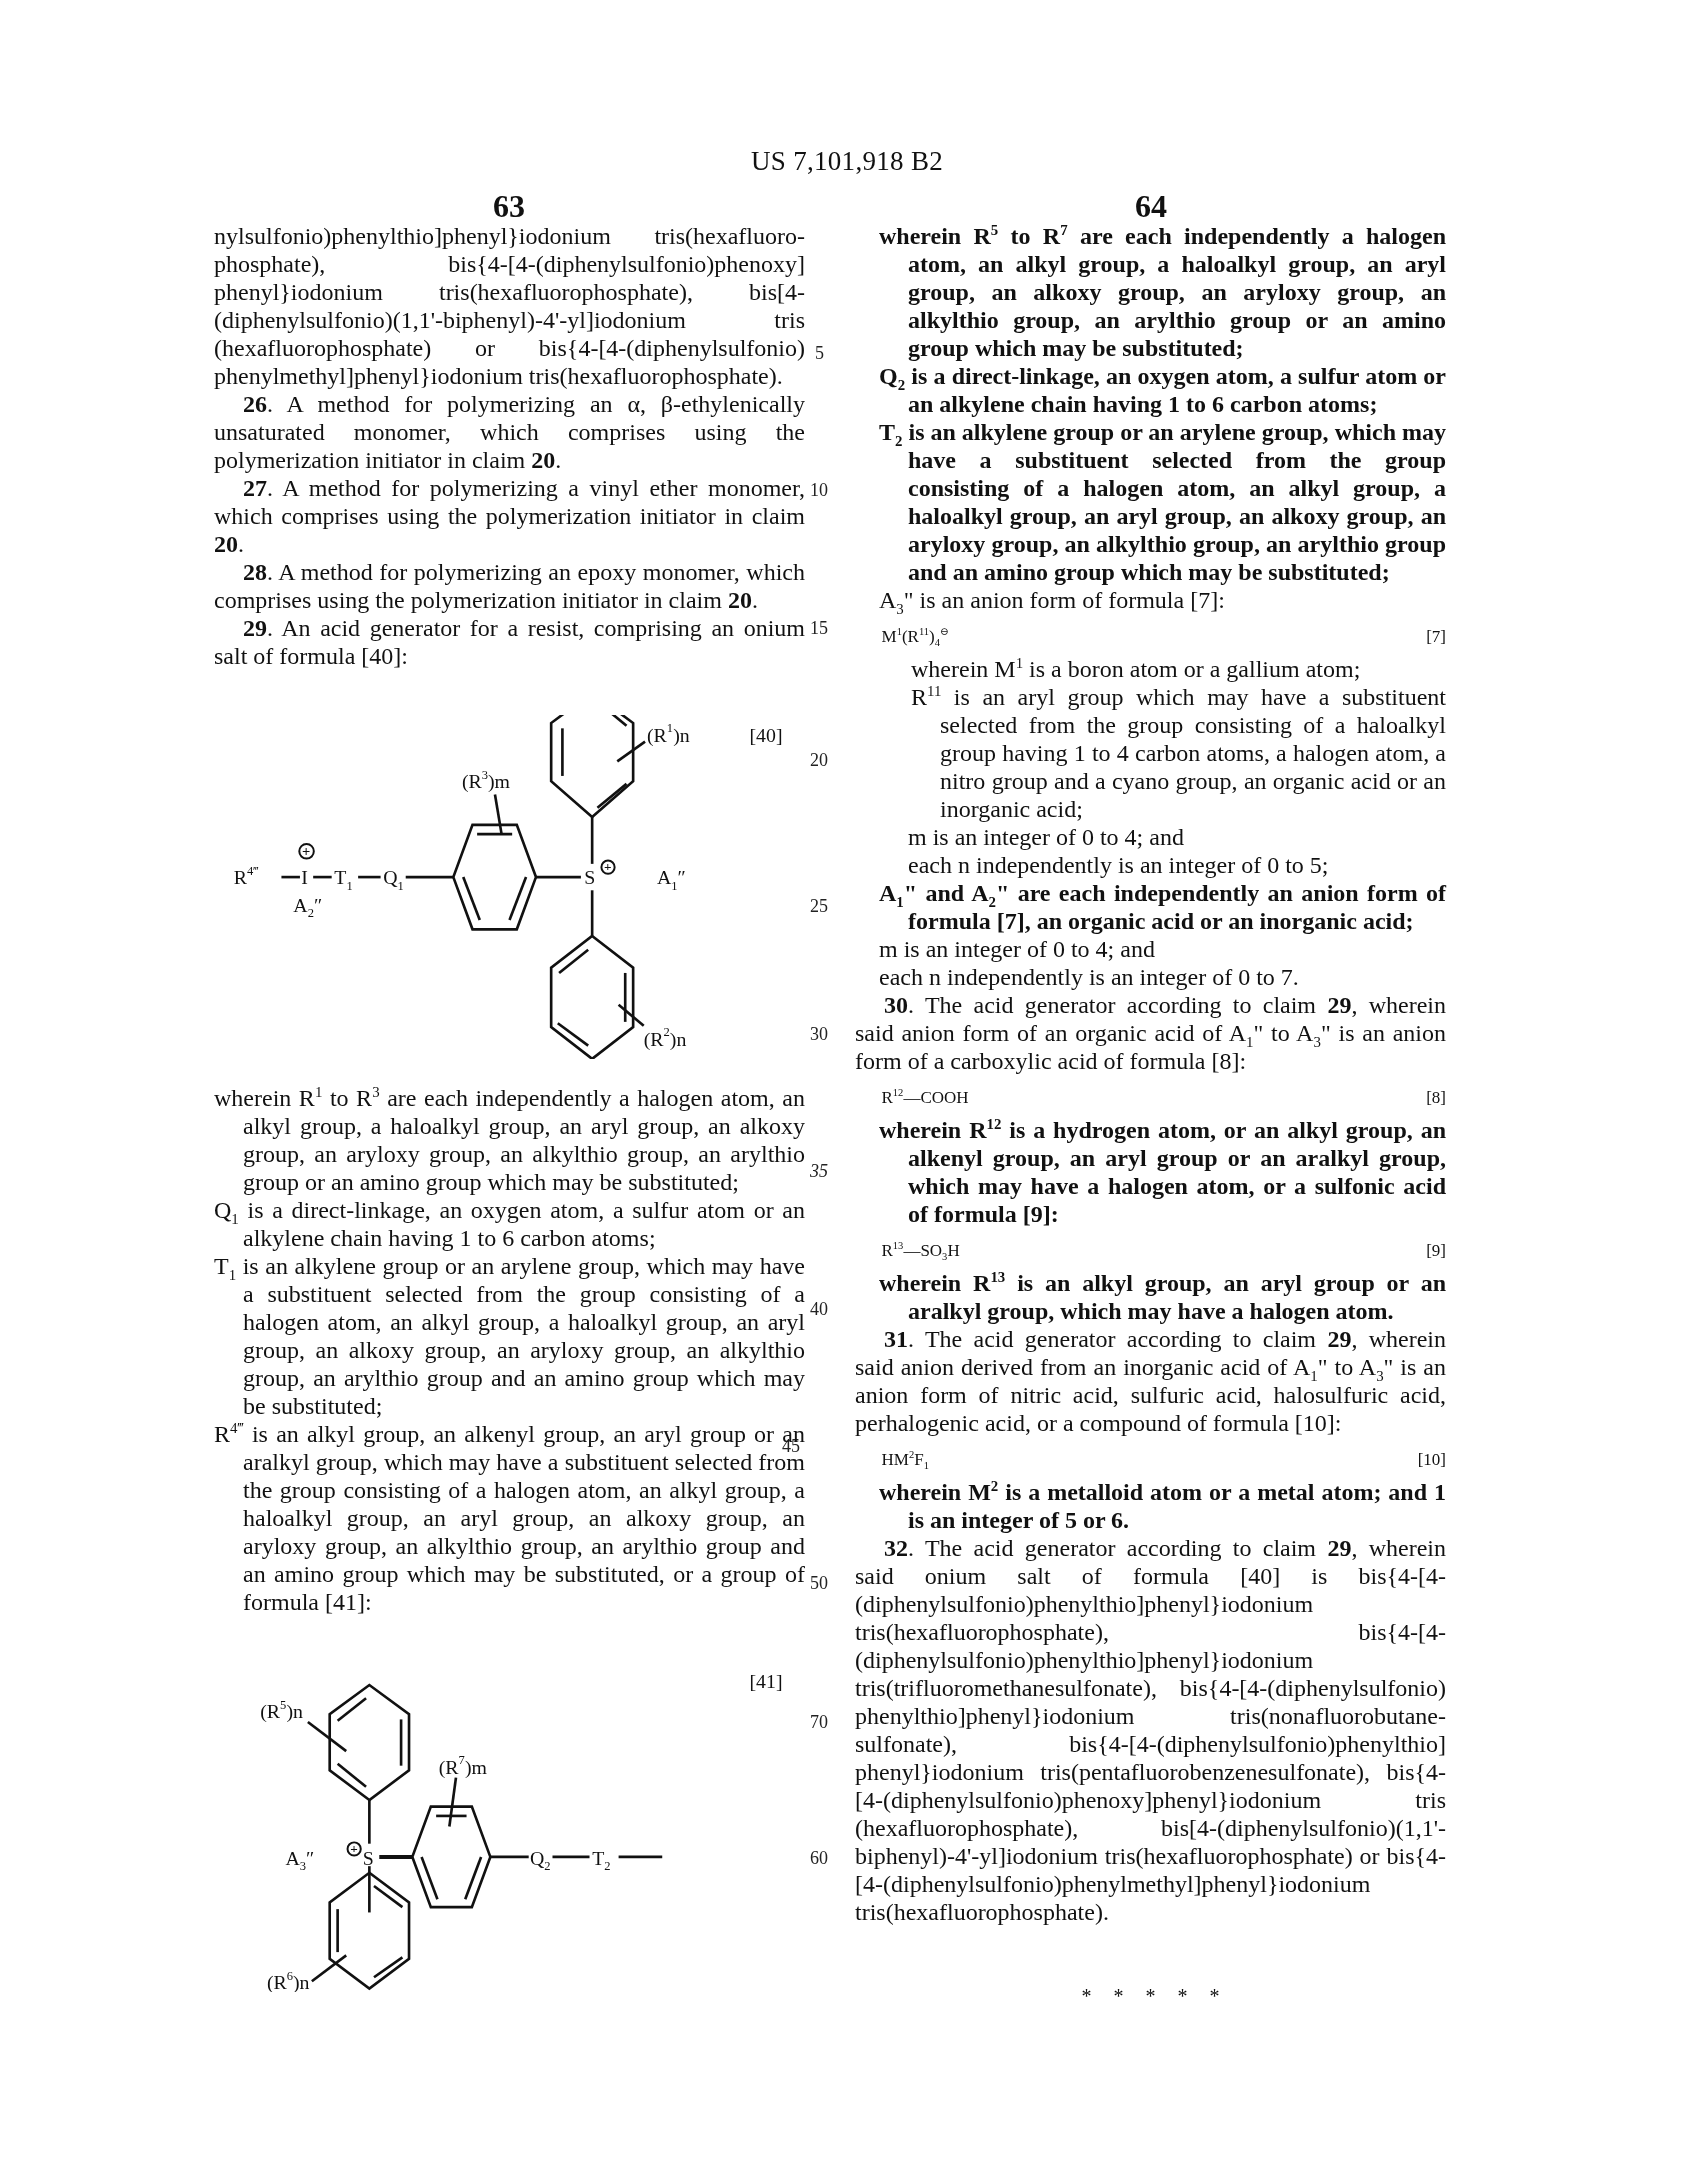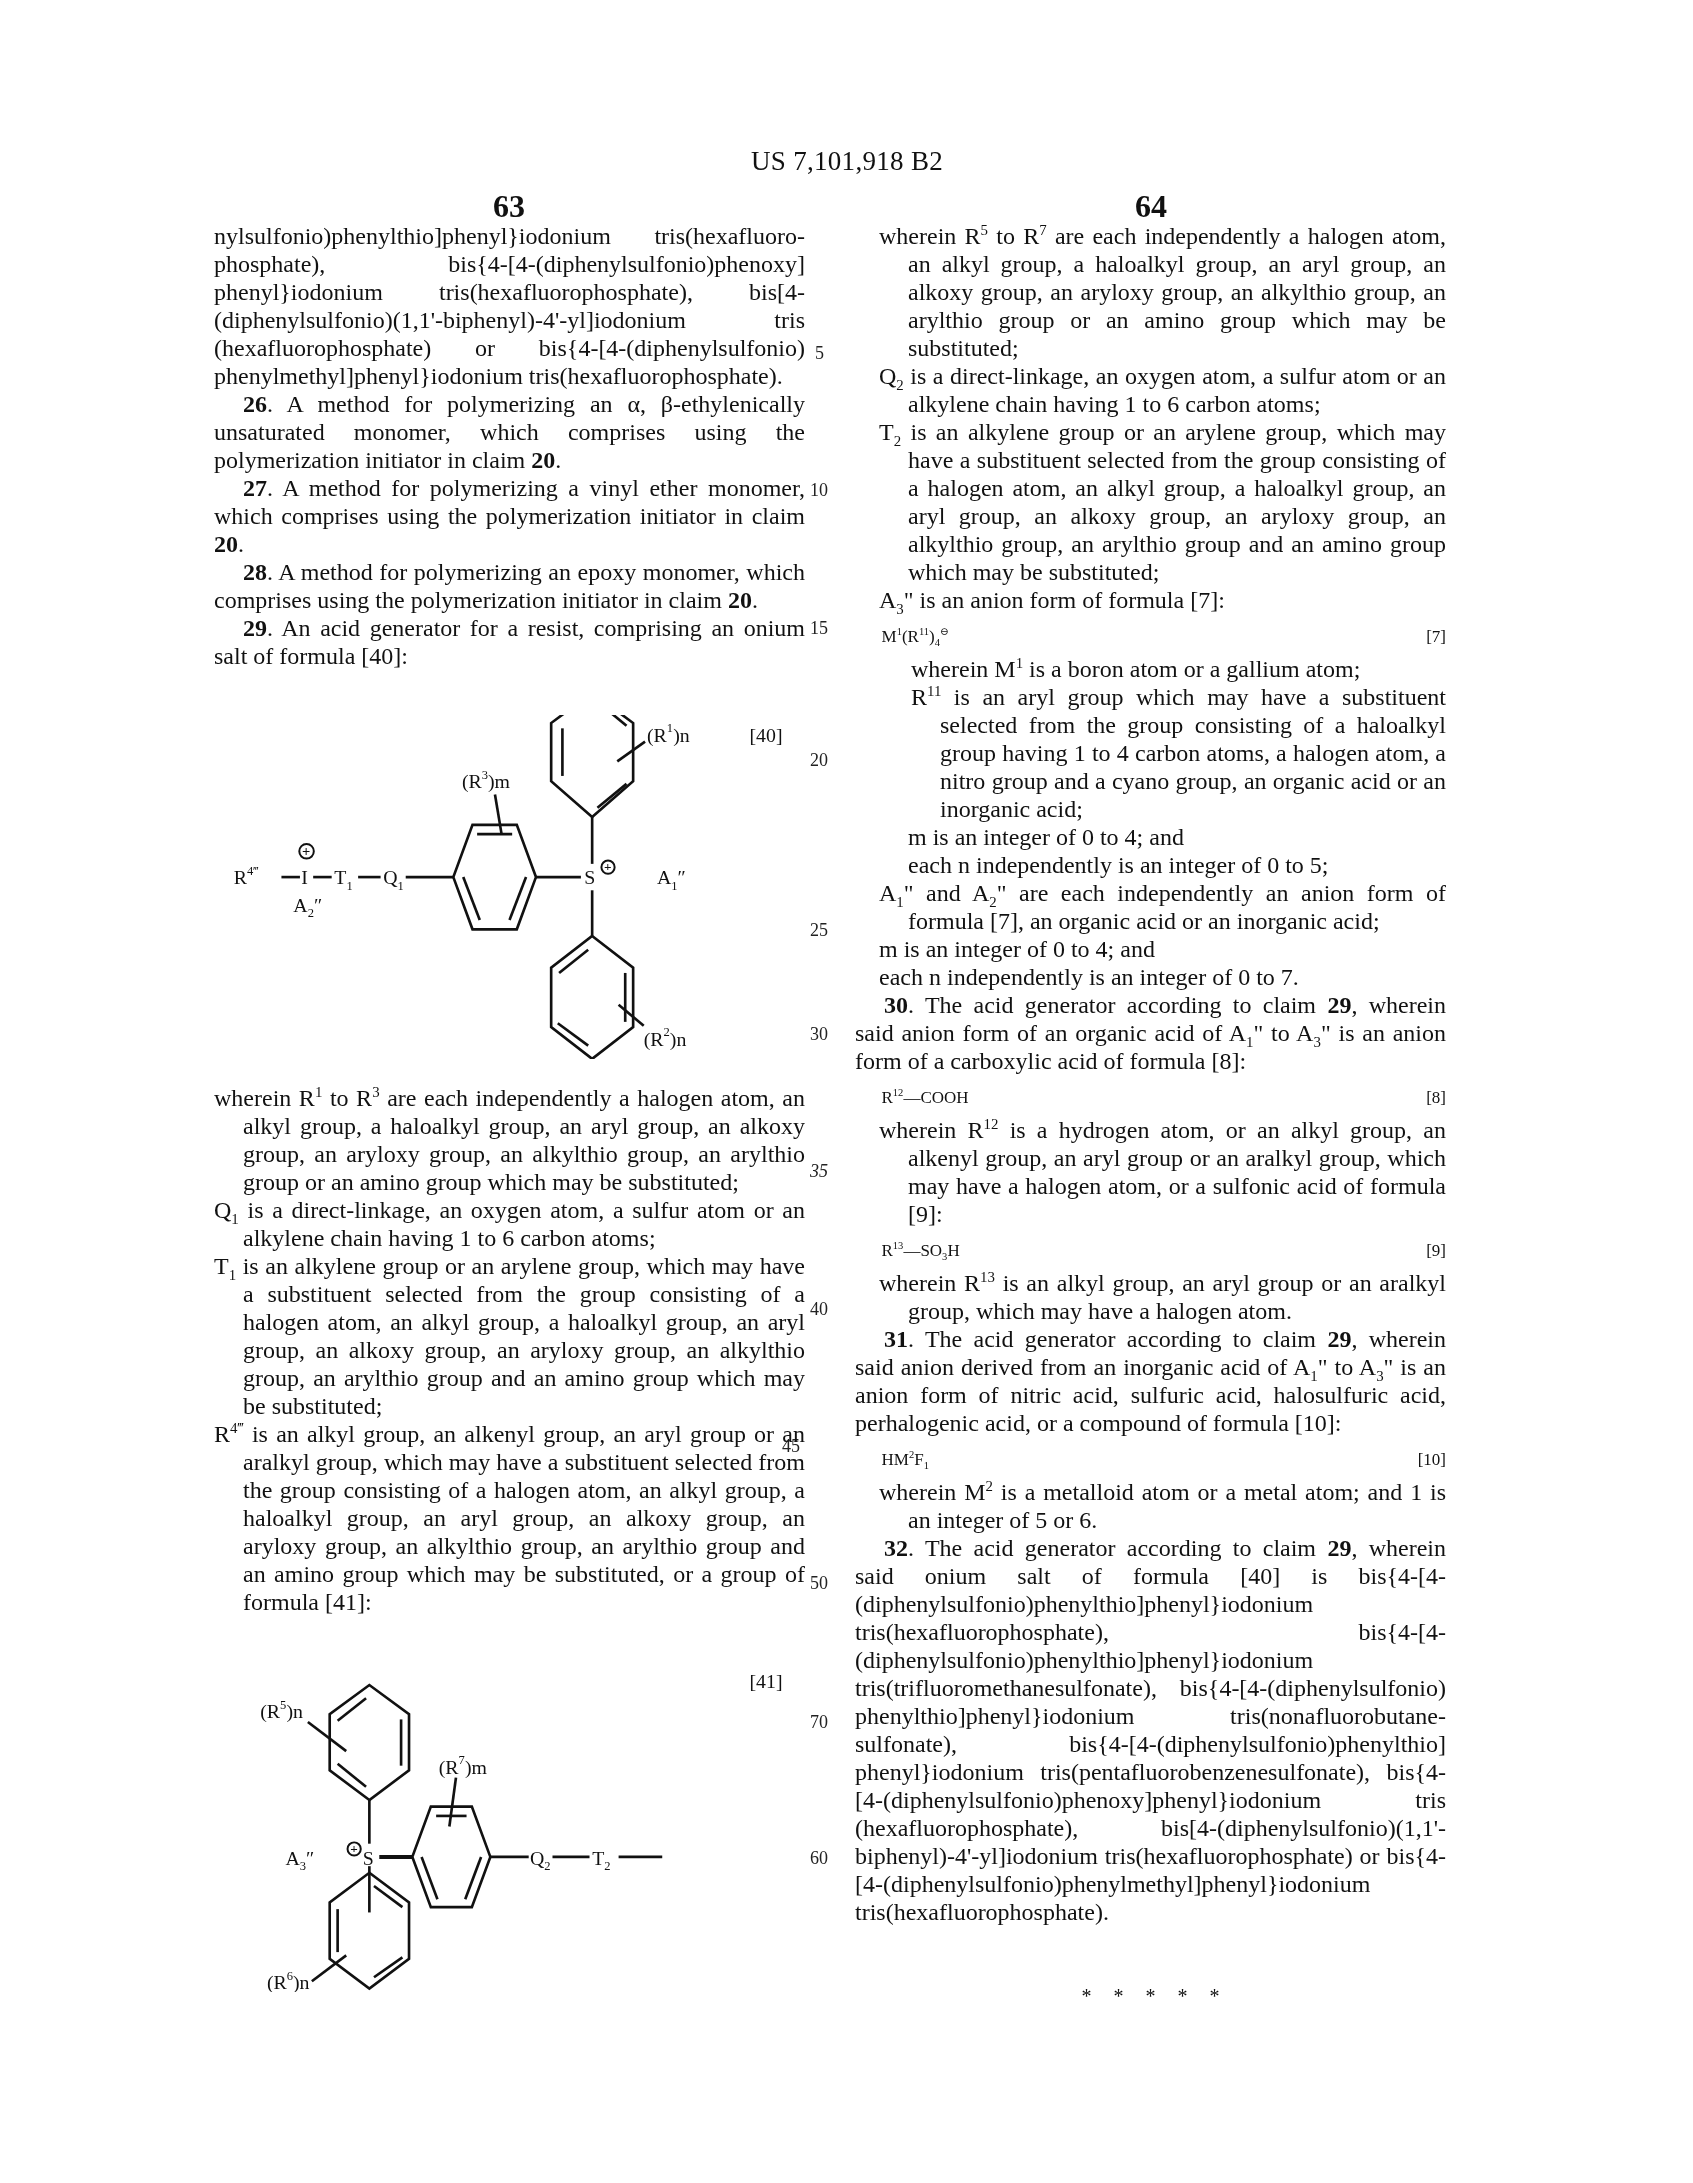--- a/index.html
+++ b/index.html
@@ -7,21 +7,21 @@
          font-family: "Liberation Serif", "DejaVu Serif", serif; color: #111; }
   .hdr { position: absolute; top: 146px; left: 0; width: 1694px; text-align: center;
          font-size: 27px; letter-spacing: 0.3px; }
   .colnum { position: absolute; top: 188px; font-size: 32px; font-weight: bold; text-align: center; width: 132px; }
   .col { position: absolute; font-size: 24px; line-height: 28px; text-align: justify; }
   .col p { margin: 0; }
   .left { left: 214px; width: 591px; top: 222px; }
   .right { left: 855px; width: 591px; top: 222px; }
   .claim { text-indent: 29px; }
   .hang { padding-left: 29px; text-indent: -29px; }
-  .hang2 { padding-left: 53px; text-indent: -29px; }
+  .hang2 { padding-left: 53px; text-indent: -29px; font-weight: bold; }
   .hang3 { padding-left: 85px; text-indent: -29px; }
   .ind { padding-left: 24px; }
   .indr { padding-left: 53px; }
   b { font-weight: bold; }
   sup, sub { font-size: 62%; line-height: 0; }
   .ln { position: absolute; font-size: 18px; color: #222; }
   .formula-line { position: relative; height: 41px; font-size: 17px; }
   .formula-line .f { position: absolute; left: 26.5px; top: 9.3px; }
   .formula-line .tag { position: absolute; right: 0; top: 9.3px; }
   .struct { position: absolute; }
@@ -33,21 +33,21 @@
 <body>
 
 <div class="hdr">US 7,101,918 B2</div>
 <div class="colnum" style="left:443px;">63</div>
 <div class="colnum" style="left:1085px;">64</div>
 
 <div class="ln" style="left:815px;top:343px;">5</div>
 <div class="ln" style="left:810px;top:480px;">10</div>
 <div class="ln" style="left:810px;top:618px;">15</div>
 <div class="ln" style="left:810px;top:750px;">20</div>
-<div class="ln" style="left:810px;top:920px;">25</div>
+<div class="ln" style="left:810px;top:896px;">25</div>
 <div class="ln" style="left:810px;top:1024px;">30</div>
 <div class="ln" style="left:810px;top:1161px;font-style:italic;">35</div>
 <div class="ln" style="left:810px;top:1299px;">40</div>
 <div class="ln" style="left:782px;top:1436px;">45</div>
 <div class="ln" style="left:810px;top:1573px;">50</div>
 <div class="ln" style="left:810px;top:1712px;">70</div>
 <div class="ln" style="left:810px;top:1848px;">60</div>
 
 <div class="col left">
   <p>nylsulfonio)phenylthio]phenyl}iodonium tris(hexafluoro-phosphate), bis{4-[4-(diphenylsulfonio)phenoxy] phenyl}iodonium tris(hexafluorophosphate), bis[4-(diphenylsulfonio)(1,1'-biphenyl)-4'-yl]iodonium tris (hexafluorophosphate) or bis{4-[4-(diphenylsulfonio) phenylmethyl]phenyl}iodonium tris(hexafluorophosphate).</p>

